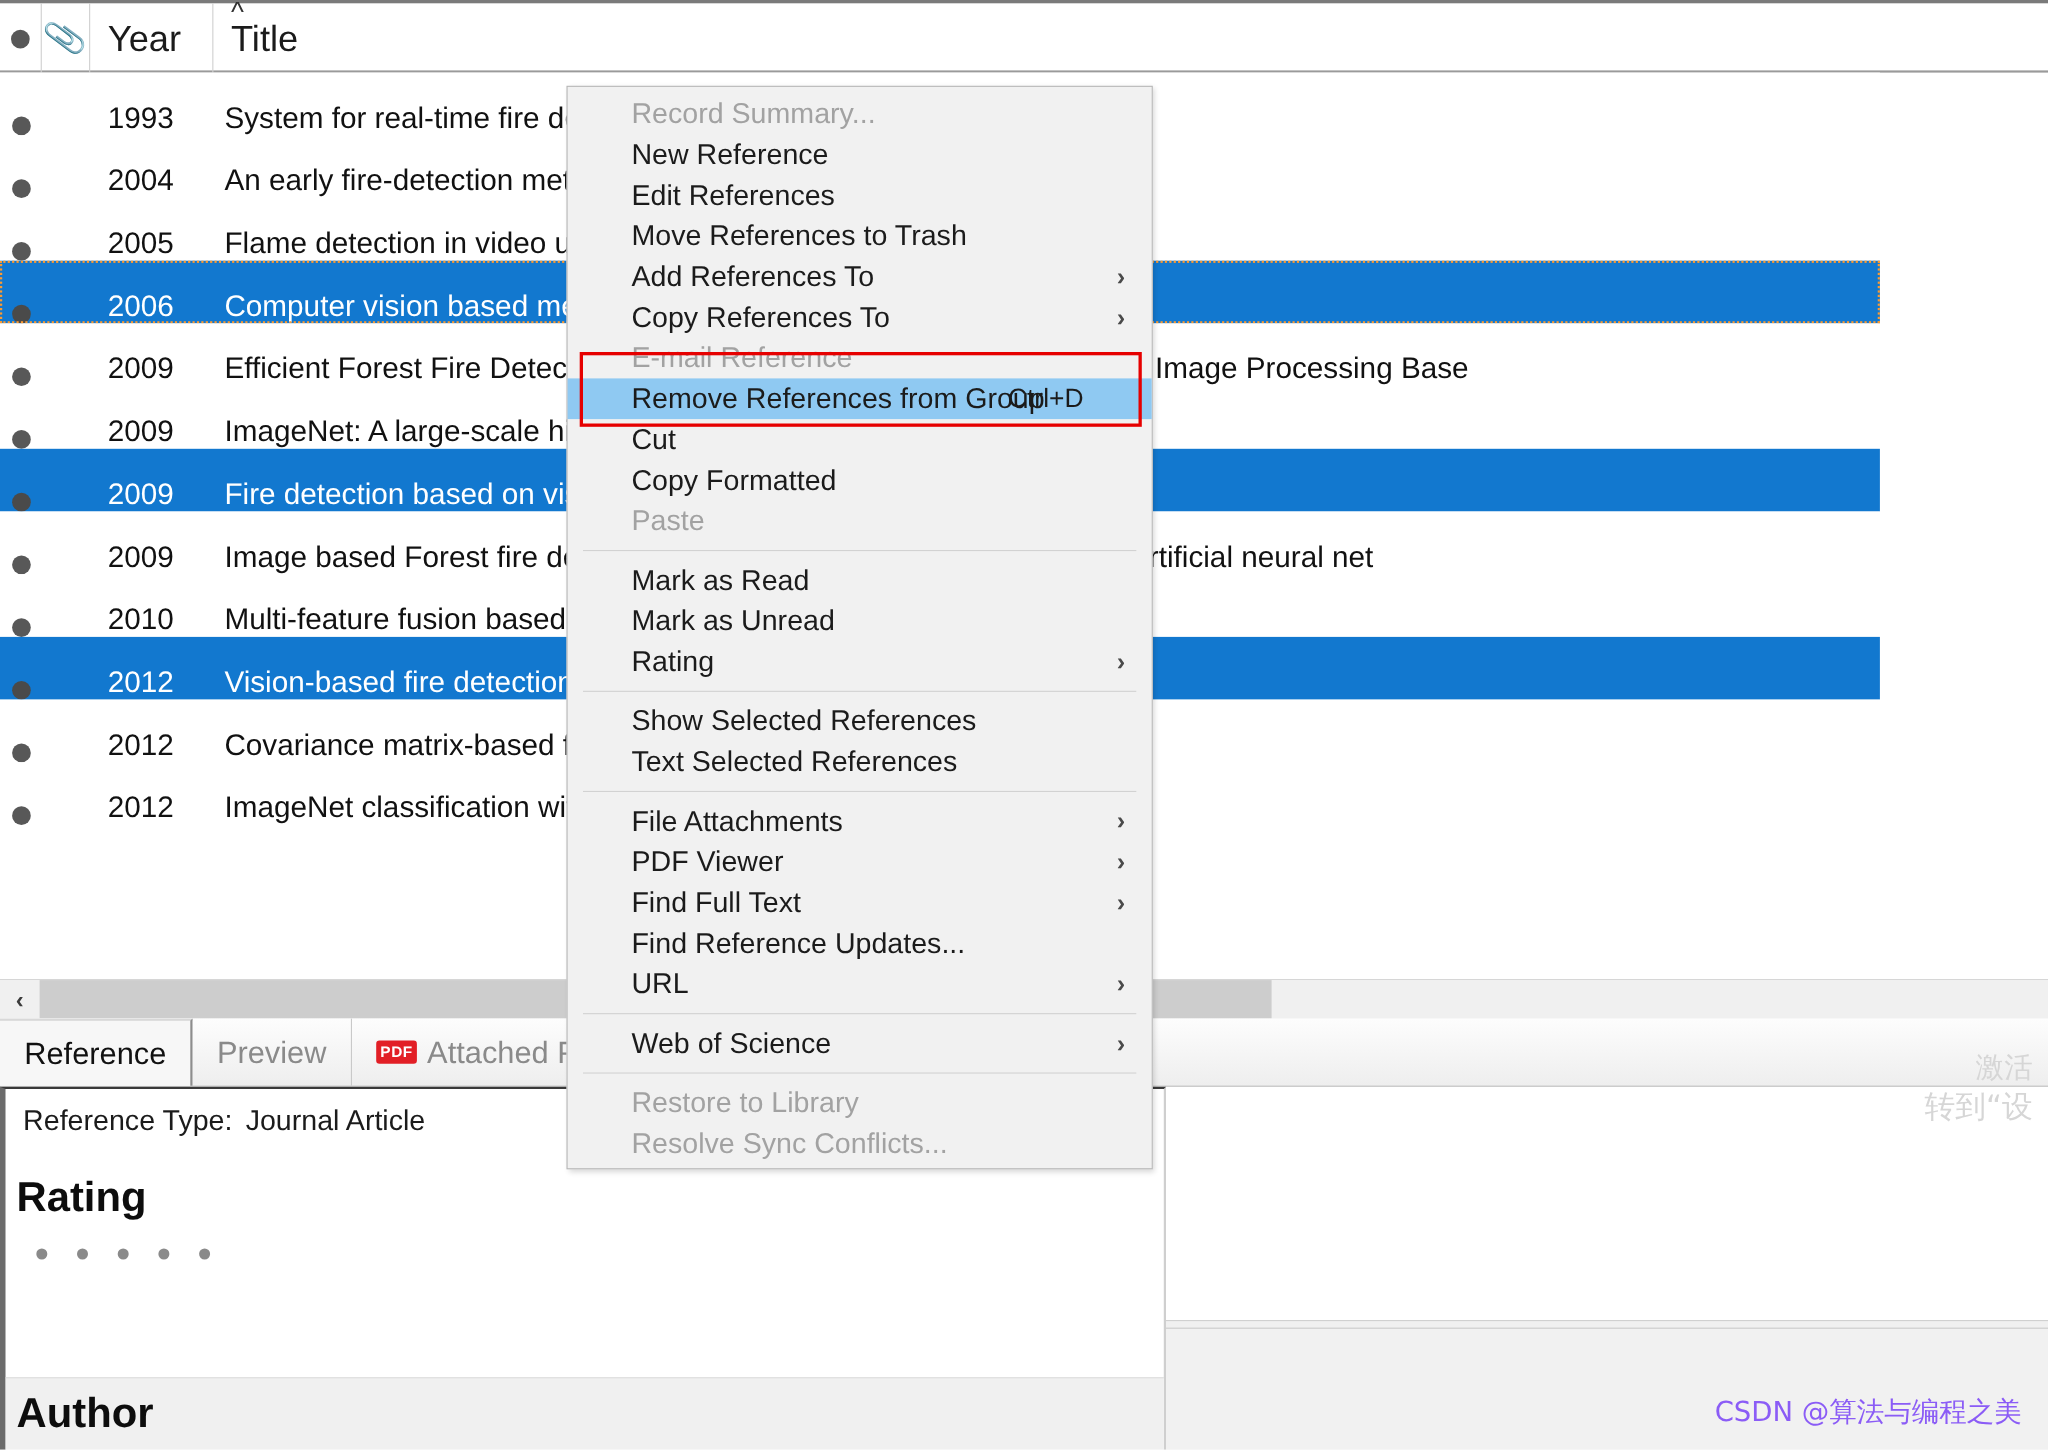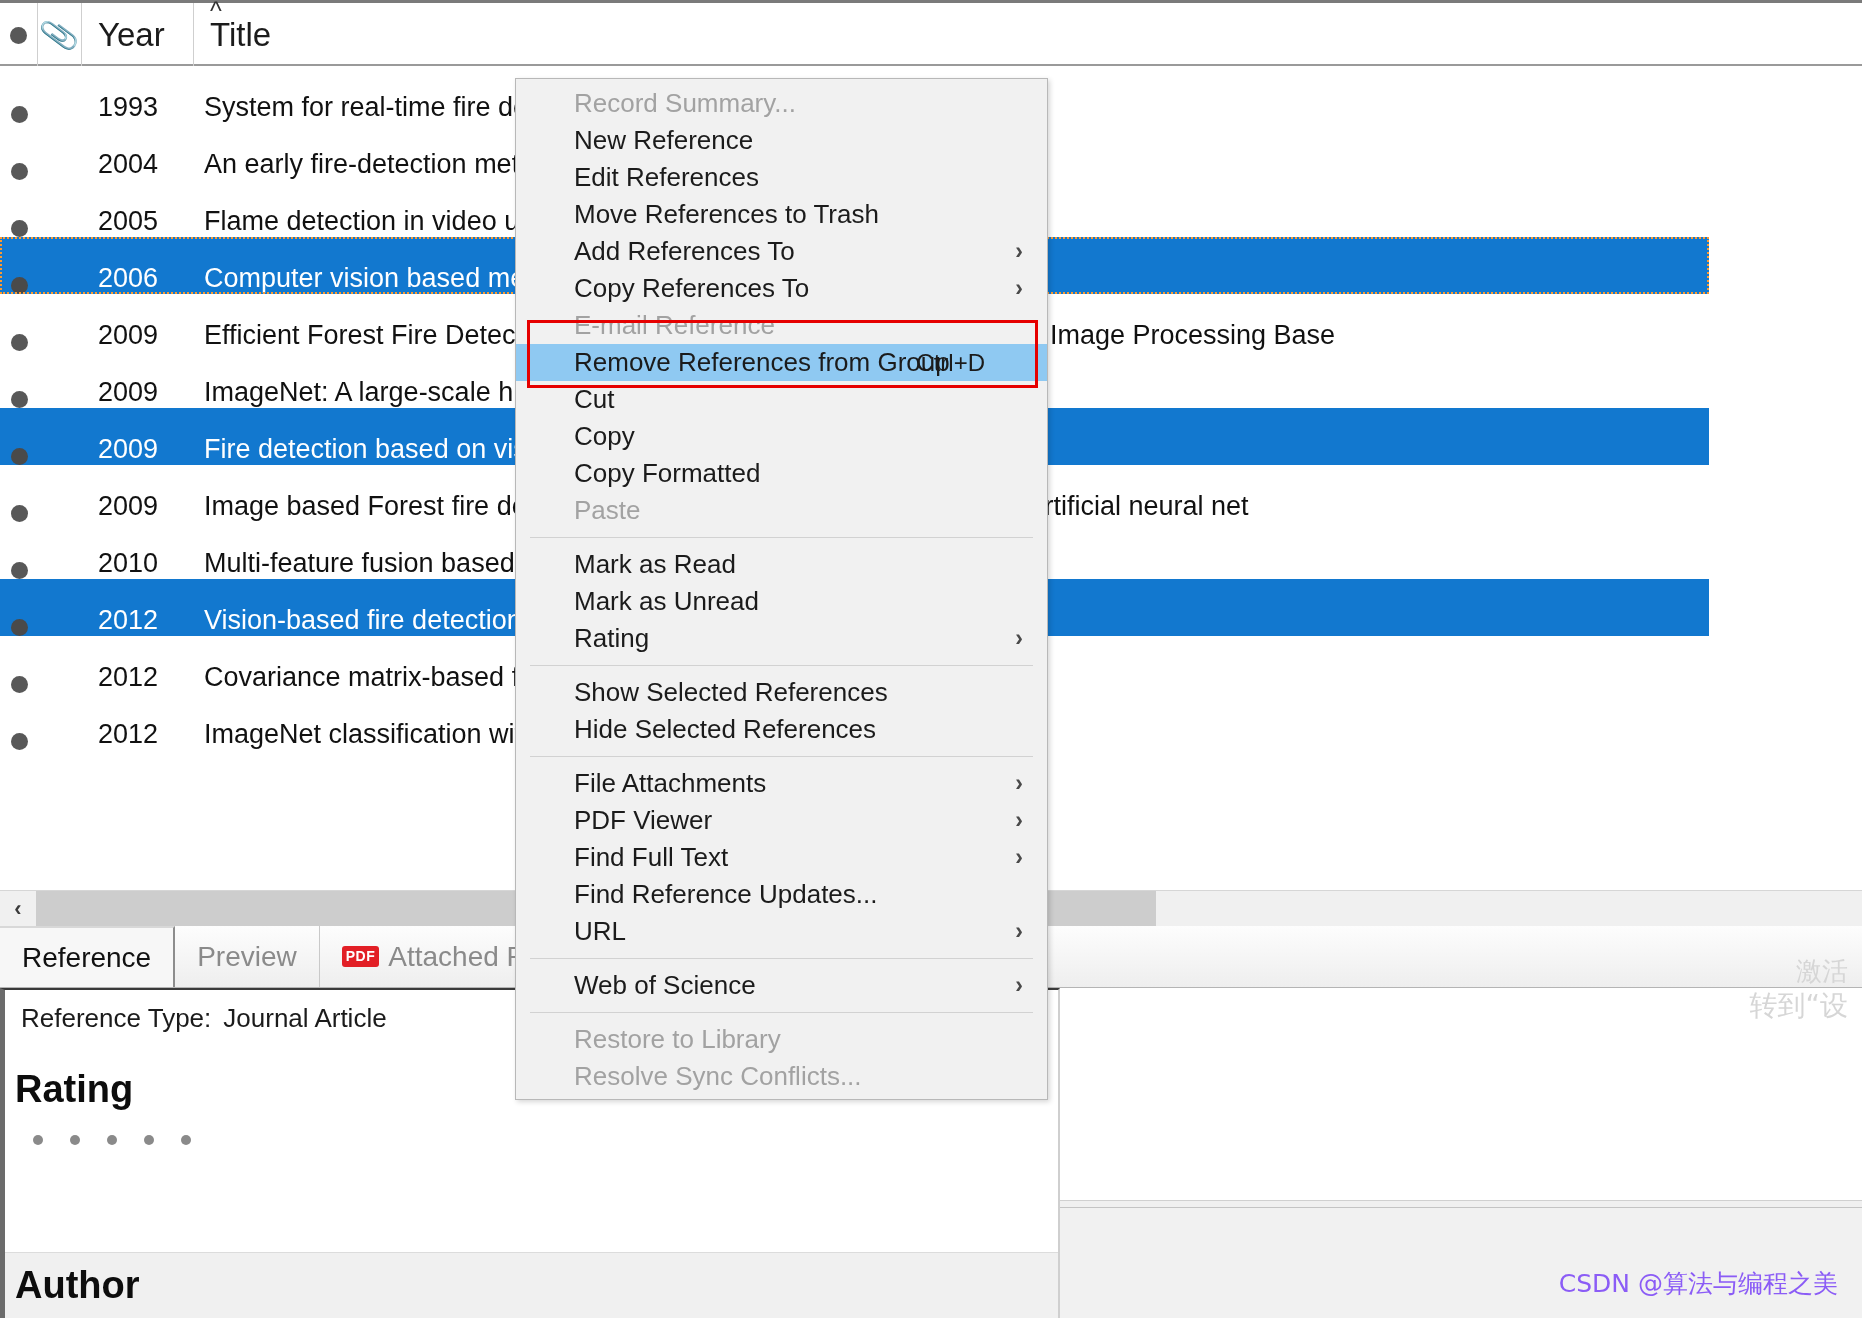--- a/index.html
+++ b/index.html
@@ -384,23 +384,20 @@
         <span>E-mail Reference</span>
       </div>
       <div class="mi hl">
         <span>Remove References from Group</span>
         <span class="accel">Ctrl+D</span>
       </div>
       <div class="mi">
         <span>Cut</span>
       </div>
       <div class="mi">
-        <span>Copy</span>
-      </div>
-      <div class="mi">
         <span>Copy Formatted</span>
       </div>
       <div class="mi disabled">
         <span>Paste</span>
       </div>
       <div class="msep"></div>
       <div class="mi">
         <span>Mark as Read</span>
       </div>
       <div class="mi">
@@ -408,21 +405,21 @@
       </div>
       <div class="mi">
         <span>Rating</span>
         <span class="sub">›</span>
       </div>
       <div class="msep"></div>
       <div class="mi">
         <span>Show Selected References</span>
       </div>
       <div class="mi">
-        <span>Hide Selected References</span>
+        <span>Text Selected References</span>
       </div>
       <div class="msep"></div>
       <div class="mi">
         <span>File Attachments</span>
         <span class="sub">›</span>
       </div>
       <div class="mi">
         <span>PDF Viewer</span>
         <span class="sub">›</span>
       </div>

